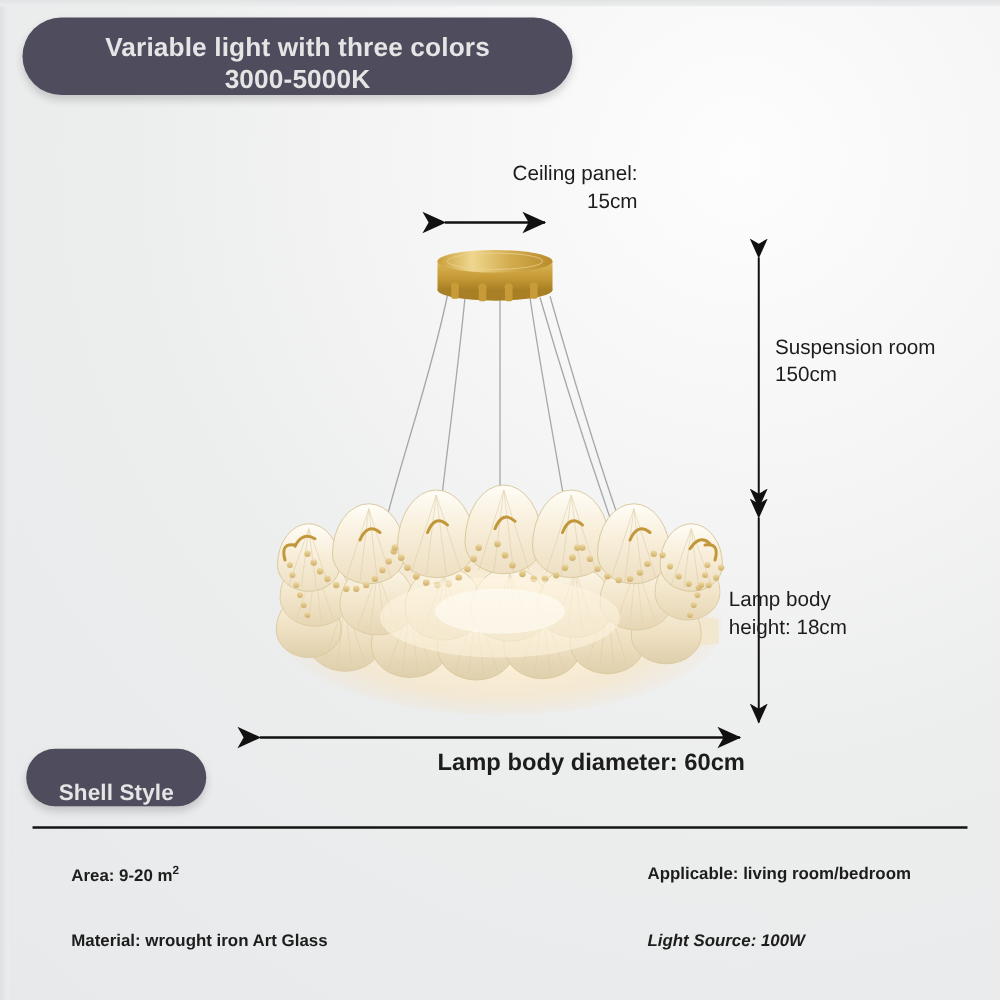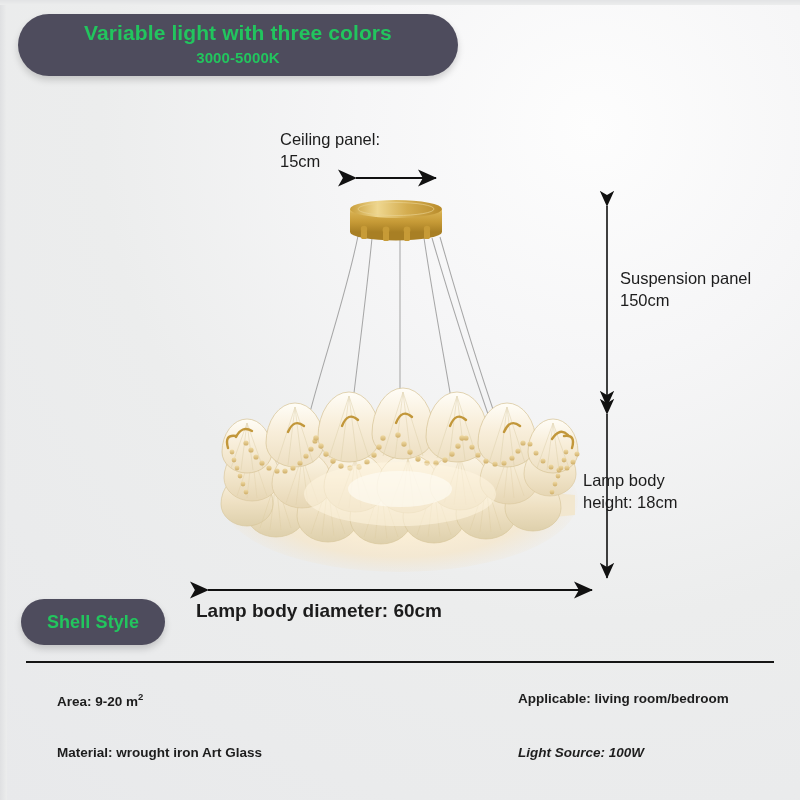--- a/index.html
+++ b/index.html
@@ -33,56 +33,56 @@
     left: 0; top: 0;
     width: 800px; height: 5px;
     background: linear-gradient(to bottom, #e2e3e5, #eceded);
     pointer-events: none;
   }
 
   
   .pill {
     position: absolute;
     background: #4e4c5d;
-    color: #22c55e;
+    color: #e5e5e5;
     border-radius: 999px;
     display: flex;
     flex-direction: column;
     align-items: center;
-    justify-content: center;
+    justify-content: flex-end;
     box-shadow: 0 4px 7px rgba(0,0,0,0.17);
     font-weight: bold;
     letter-spacing: .1px;
     text-align: center;
   }
   #title-badge {
     left: 18px;
     top: 14px;
     width: 440px;
     height: 62px;
   }
   #title-badge .line1 { font-size: 21px; line-height: 25px; }
-  #title-badge .line2 { font-size: 15px; line-height: 25px; }
+  #title-badge .line2 { font-size: 21px; line-height: 25px; }
 
   #style-badge {
     left: 21px;
     top: 599px;
     width: 144px;
     height: 46px;
     font-size: 18px;
   }
 
   
   .dim-text {
     position: absolute;
     color: #1c1c1c;
     font-size: 16.5px;
     line-height: 22px;
   }
-  .dim-text.center { text-align: left; }
+  .dim-text.center { text-align: right; }
 
   #ceiling-label {
     left: 280px;
     top: 128px;
     width: 230px;
   }
   #suspension-label {
     left: 620px;
     top: 267px;
     width: 175px;
@@ -398,21 +398,21 @@
   <div class="pill" id="style-badge">
     <span>Shell Style</span>
   </div>
 
   <div class="dim-text center" id="ceiling-label">
     <div>Ceiling panel:</div>
     <div>15cm</div>
   </div>
 
   <div class="dim-text" id="suspension-label">
-    <div>Suspension panel</div>
+    <div>Suspension room</div>
     <div>150cm</div>
   </div>
 
   <div class="dim-text" id="height-label">
     <div>Lamp body</div>
     <div>height: 18cm</div>
   </div>
 
   <div class="dim-text center" id="diameter-label">Lamp body diameter:  60cm</div>
 

